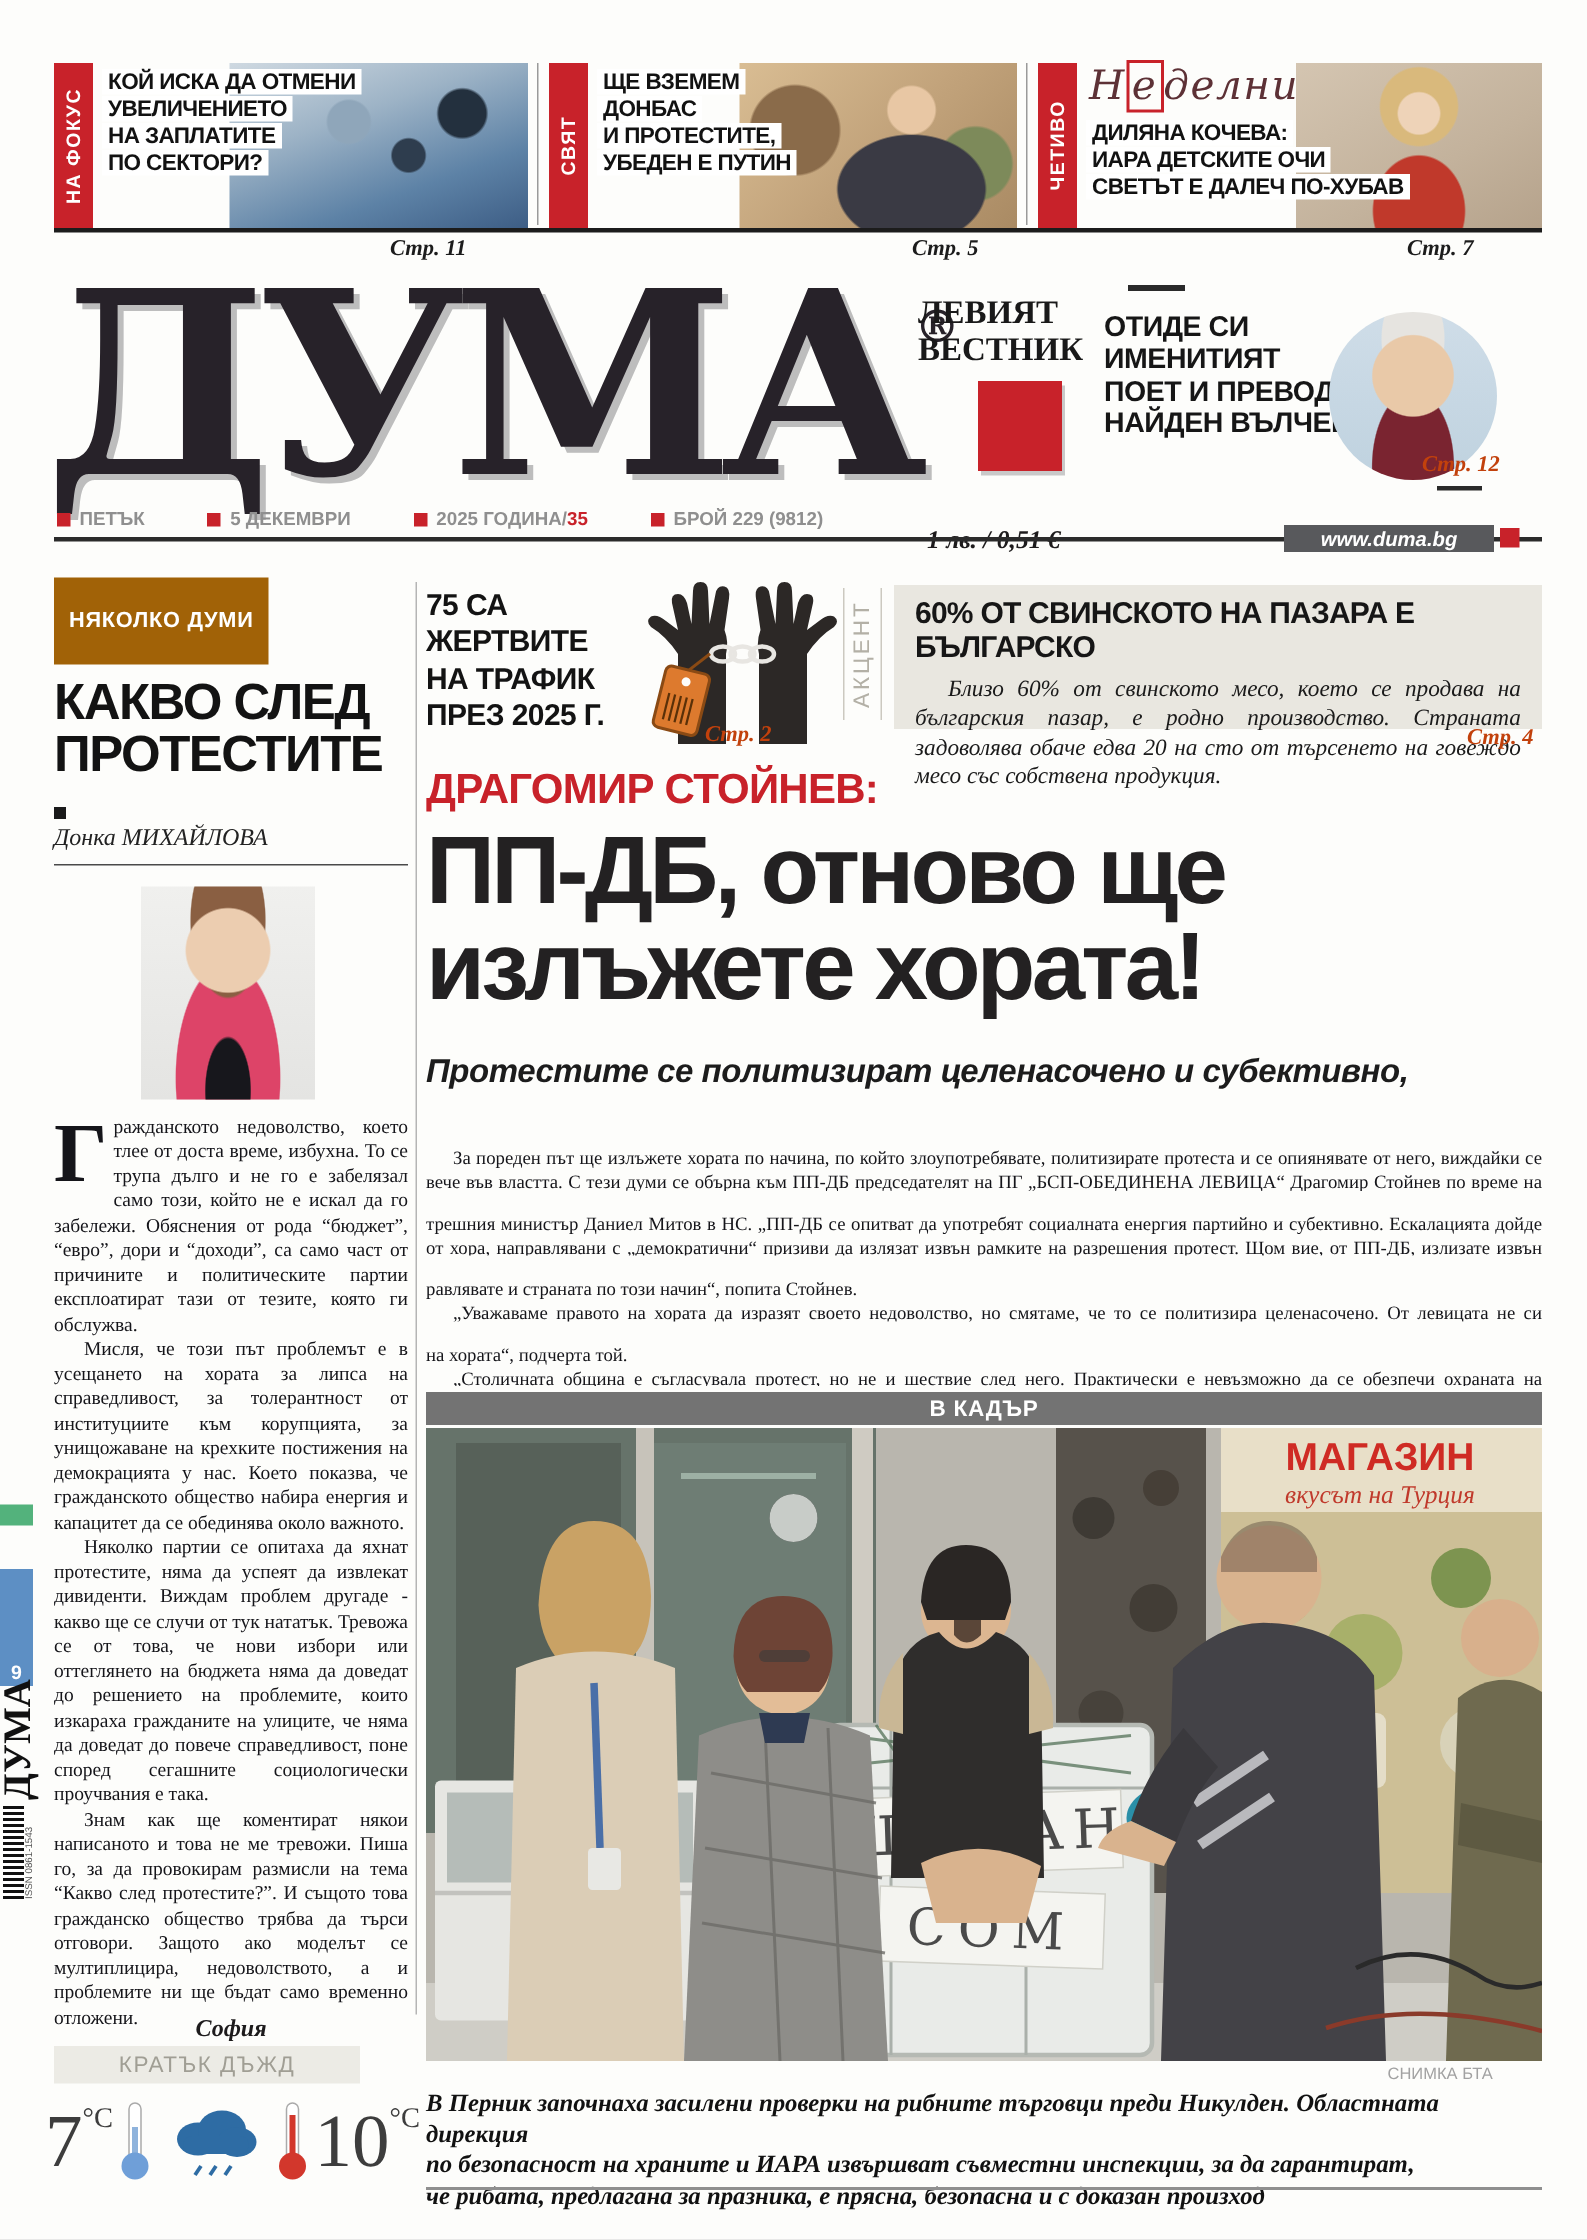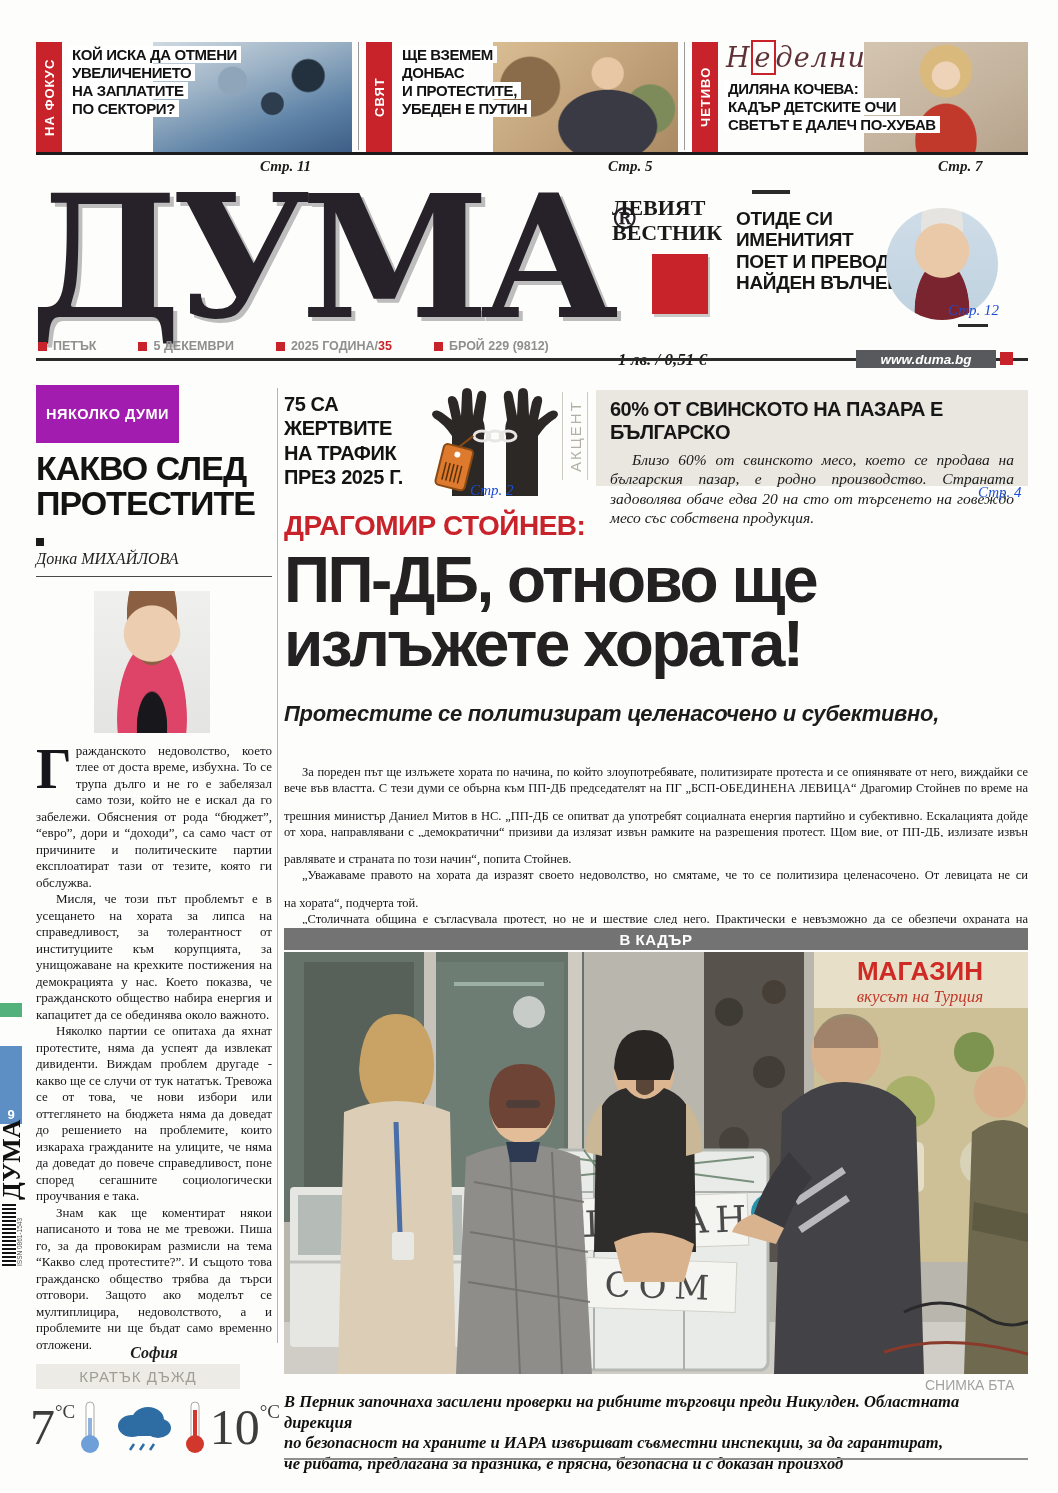--- a/index.html
+++ b/index.html
@@ -49,29 +49,29 @@
   .tagline{font-family:"Liberation Serif",serif;font-weight:bold;font-size:22px;line-height:1.12;color:#191919;}
   .redsq{background:#c8222a;box-shadow:2px 3px 0 #c9c9c9;}
   .obit-dash{width:38px;height:4px;background:#2a2a2a;}
   .obit-lines div{font-size:19px;font-weight:bold;letter-spacing:-0.3px;line-height:1.12;color:#161616;}
   .obit-photo{width:112px;height:112px;border-radius:50%;
      background:
        radial-gradient(circle at 50% 38%,#e9c9a8 0 30%,transparent 31%),
        radial-gradient(ellipse at 50% 16%,#e6e4e0 0 26%,transparent 27%),
        radial-gradient(ellipse at 50% 92%,#7a2430 0 34%,transparent 35%),
        linear-gradient(180deg,#cfdde8 0%,#bfd2df 100%);}
-  .pageref{font-family:"Liberation Serif",serif;font-style:italic;font-weight:normal;font-size:15px;color:#1d4ed8;}
+  .pageref{font-family:"Liberation Serif",serif;font-style:italic;font-weight:bold;font-size:15px;color:#c2410c;}
   .price{font-family:"Liberation Serif",serif;font-style:italic;font-weight:bold;font-size:17px;}
   .dl-item{display:flex;align-items:center;gap:6px;font-size:12.5px;font-weight:bold;color:#8f8f8f;}
   .dl-sq{width:9px;height:9px;background:#c8222a;display:inline-block;}
   .mainrule{background:#2b2b2b;}
   .webbox{background:#58595c;color:#fff;font-style:italic;font-weight:bold;font-size:13.5px;
           display:flex;align-items:center;justify-content:center;}
   
-  .op-badge{display:inline-block;background:#a21caf;color:#fff;font-weight:bold;font-size:14.5px;
+  .op-badge{display:inline-block;background:#a16207;color:#fff;font-weight:bold;font-size:14.5px;
             padding:21px 10px;letter-spacing:0.5px;}
   .op-title{font-size:34px;font-weight:bold;letter-spacing:-1px;line-height:1.04;color:#131313;}
   .op-bullet{width:8px;height:8px;background:#1a1a1a;}
   .op-author{font-family:"Liberation Serif",serif;font-style:italic;font-size:16px;color:#222;}
   .op-rule{height:1px;background:#4a4a4a;}
   .op-photo{width:116px;height:142px;
      background:
        radial-gradient(circle at 50% 30%,#eccdb0 0 24%,transparent 25%),
        radial-gradient(ellipse at 50% 16%,#8a5f42 0 30%,transparent 31%),
        radial-gradient(ellipse at 50% 96%,#17171c 0 18%,transparent 19%),
@@ -100,21 +100,21 @@
   .headline div{font-size:64px;font-weight:bold;letter-spacing:-2.5px;line-height:1.0;color:#232122;}
   .deck div{font-size:22px;font-weight:bold;letter-spacing:-0.3px;line-height:1.25;color:#1c1c1c;font-style:italic;}
   .art-cols{display:flex;gap:14px;flex-direction:column;}
   .art-col{flex:1;font-family:"Liberation Serif",serif;font-size:12.5px;line-height:1.3;
            text-align:justify;color:#15151a;overflow:hidden;}
   .art-col p{margin:0;text-indent:18px;}
   .art-col p.cont{text-indent:0;}
   .art-pg{text-align:right;font-style:italic;font-weight:bold;font-size:13.5px;margin-top:2px;}
   .kadur{background:#737373;color:#fff;font-weight:bold;font-size:15px;display:flex;
          align-items:center;justify-content:center;letter-spacing:0.5px;}
-  .credit{font-size:14px;color:#a2a2a2;}
+  .credit{font-size:11px;color:#a2a2a2;}
   .caption div{font-family:"Liberation Serif",serif;font-style:italic;font-weight:bold;
                font-size:16.5px;line-height:1.25;color:#111;}
   .botrule{background:#8f8f8f;}
   
   .spine-blue{background:#5d8fc4;color:#fff;font-weight:bold;font-size:13px;display:flex;
               align-items:flex-end;justify-content:center;padding-bottom:2px;}
   .spine-duma{writing-mode:vertical-rl;transform:rotate(180deg);font-family:"Liberation Serif",serif;
               font-weight:bold;font-size:26px;color:#111;}
   .barcode{background:repeating-linear-gradient(0deg,#111 0 2px,#fff 2px 4px);}
   .issn{writing-mode:vertical-rl;transform:rotate(180deg);font-size:6.5px;color:#555;}
@@ -152,21 +152,21 @@
   </div>
   <div class="t-div" style="left:684px;"></div>
 
   <div class="teaser" style="left:692px;width:336px;">
     <div class="t-tag">ЧЕТИВО</div>
     <div class="t-body">
       <div class="t-img img-woman" style="left:46%;width:54%;"></div>
       <div class="brand-ned"><span>Н</span><span class="ebox">е</span><span>делник</span></div>
       <div class="t-lines">
         <div>ДИЛЯНА КОЧЕВА:</div>
-        <div>КАДЪР ДЕТСКИТЕ ОЧИ</div>
+        <div>ИАРА ДЕТСКИТЕ ОЧИ</div>
         <div>СВЕТЪТ Е ДАЛЕЧ ПО-ХУБАВ</div>
       </div>
     </div>
   </div>
 
   <div class="t-rule"></div>
   <div class="t-page" style="left:260px;">Стр. 11</div>
   <div class="t-page" style="left:608px;">Стр. 5</div>
   <div class="t-page" style="left:938px;">Стр. 7</div>
 

